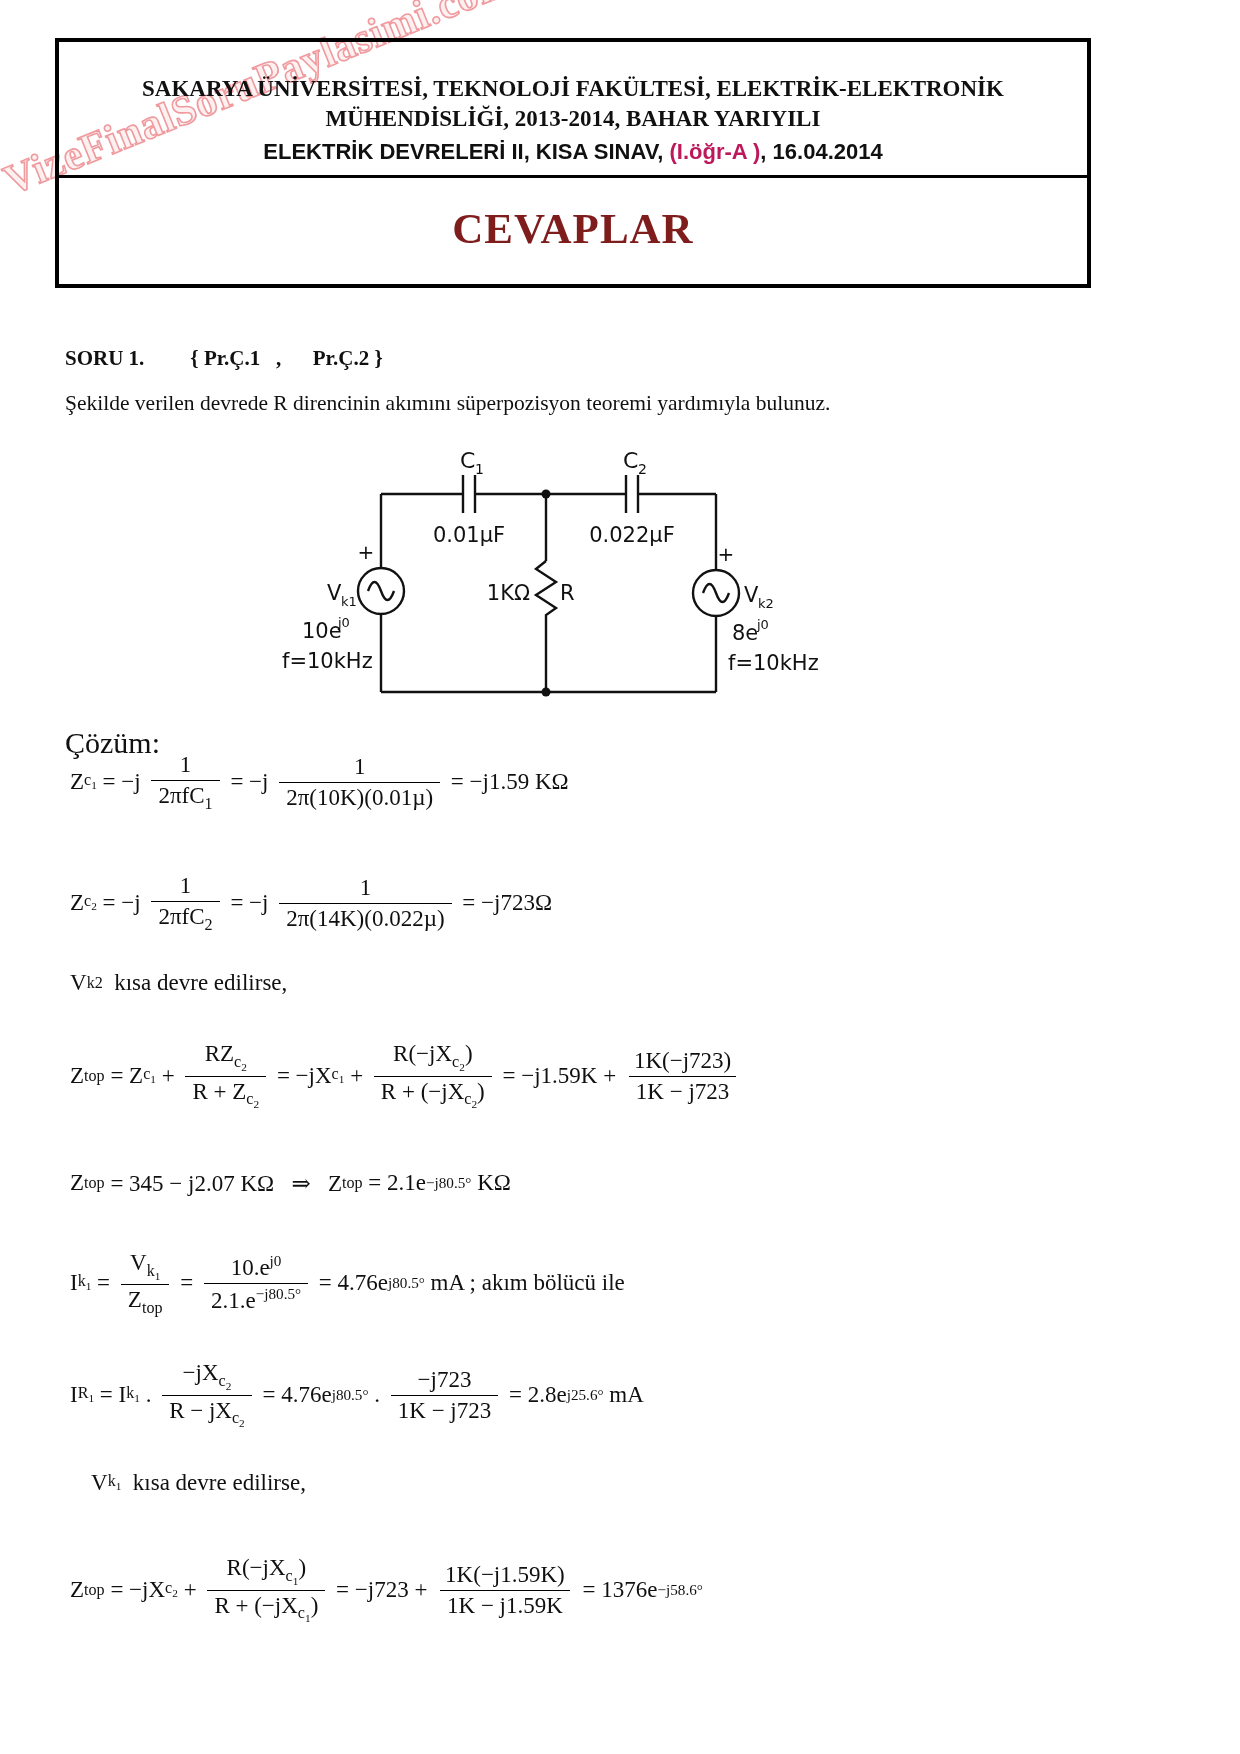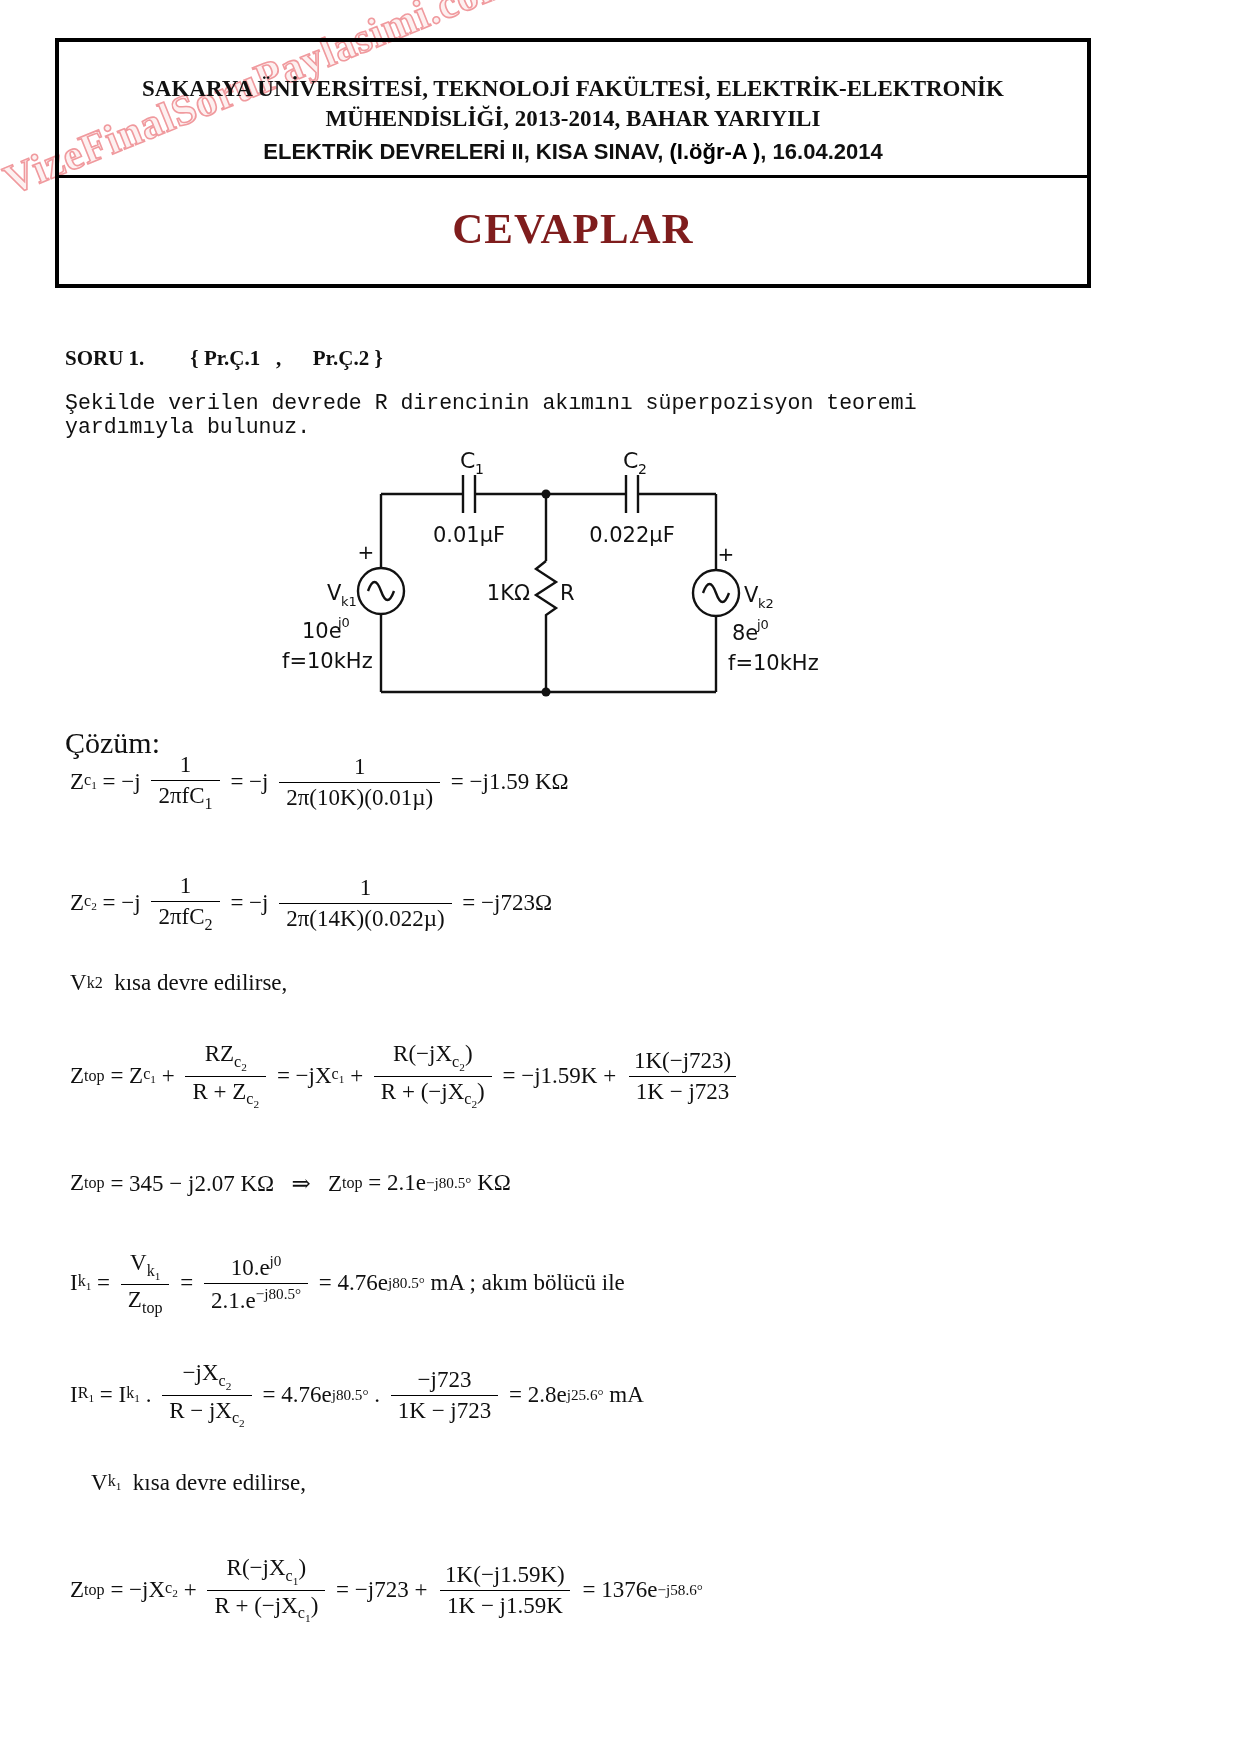--- a/index.html
+++ b/index.html
@@ -9,28 +9,28 @@
   
   .watermark{position:absolute;left:6px;top:158px;transform:rotate(-22deg);transform-origin:0 50%;
 mark    font-family:"Liberation Sans","DejaVu Sans",sans-serif;font-weight:bold;font-size:42px;
     letter-spacing:1px;color:#fdf0f0;-webkit-text-stroke:1.6px #f09a9e;white-space:nowrap;z-index:1;}
 
   
   .header-box{position:absolute;left:55px;top:38px;width:1028px;height:242px;border:4px solid #000;z-index:2;background:transparent;}
   .header-top{height:136px;border-bottom:3px solid #000;text-align:center;padding-top:32px;box-sizing:border-box;}
   .h-line1,.h-line2{font-weight:bold;font-size:23px;line-height:30px;}
   .h-line3{font-family:"Liberation Sans","DejaVu Sans",sans-serif;font-weight:bold;font-size:22px;line-height:30px;margin-top:3px;}
-  .red{color:#000000;}
+  .red{color:#be185d;}
   .header-bottom{height:100px;display:flex;align-items:center;justify-content:center;}
   .answers-title{font-weight:bold;font-size:43px;color:#7f1d1d;letter-spacing:1px;}
 
   
   .soru-line{position:absolute;left:65px;top:346px;font-weight:bold;font-size:21px;white-space:pre;}
   .soru-refs{margin-left:46px;}
-  .question-text{position:absolute;left:65px;top:391px;font-size:21.5px;width:920px;font-family:Liberation Mono, monospace;}
+  .question-text{position:absolute;left:65px;top:391px;font-size:21.5px;width:920px;}
 
   
   .circuit{position:absolute;left:280px;top:428px;}
   .circuit text{font-family:"DejaVu Sans","Liberation Sans",sans-serif;fill:#111;}
   .cw{stroke:#111;stroke-width:2.4;fill:none;}
 
   
   .solution-heading{position:absolute;left:65px;top:726px;font-weight:normal;font-size:30px;}
   .eq{position:absolute;left:70px;display:flex;align-items:center;font-size:23px;white-space:pre;
       font-family:"Liberation Serif","DejaVu Serif",serif;}

